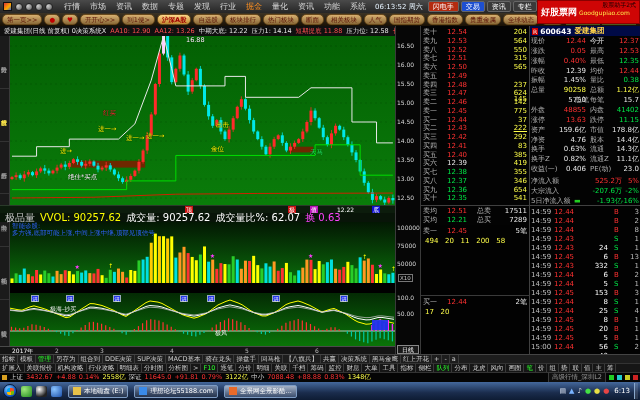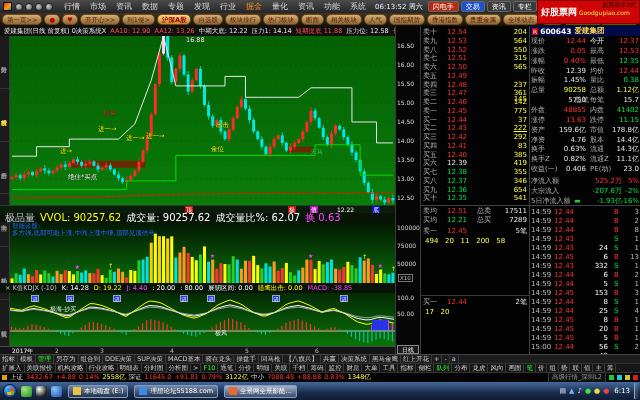--- a/index.html
+++ b/index.html
@@ -575,31 +575,20 @@
         <text x="98.29787234042554" y="45.766000000000034" fill="#ffff00" font-size="6">↑</text>
         <text x="352.2340425531915" y="36.588000000000065" fill="#ffff00" font-size="6">↑</text>
         <text x="380.904255319149" y="48.75599999999997" fill="#ffff00" font-size="6">↑</text>
       </svg>
     <div id="diag">
       <div>智能诊股:</div>
       <div>多方强,底部可能上涨,中间上涨中继,顶部见顶信号</div>
     </div>
   </div>
 
-  <div id="kdj-header">
-      <span style="color: rgb(200, 200, 200);">× K值KDJX (-10)</span>
-      <span style="color: rgb(255, 255, 255);">K: 14.28</span>
-      <span style="color: rgb(255, 255, 0);">D: 19.22</span>
-      <span style="color: rgb(255, 68, 255);">J: 4.40</span>
-      <span style="color: rgb(255, 255, 255);">: 20.00</span>
-      <span style="color: rgb(255, 255, 255);">: 80.00</span>
-      <span style="color: rgb(255, 255, 255);">展韧区间: 0.00</span>
-      <span style="color: rgb(255, 255, 0);">猎鹰出击: 0.00</span>
-      <span style="color: rgb(255, 68, 255);">MACD: -38.85</span>
-    </div>
   <div id="kdj-area">
     <svg id="osvg" width="385" height="53">
         <line x1="0" y1="38" x2="385" y2="38" stroke="#e8e8e8" stroke-width="0.8"></line>
         <line x1="1.5" y1="33.74545454545454" x2="1.5" y2="38" stroke="#ff3232" stroke-width="1.2"></line>
         <line x1="5.595744680851064" y1="34.552192134107024" x2="5.595744680851064" y2="38" stroke="#ff3232" stroke-width="1.2"></line>
         <line x1="9.691489361702128" y1="35.35892972275951" x2="9.691489361702128" y2="38" stroke="#ff3232" stroke-width="1.2"></line>
         <line x1="13.787234042553193" y1="34.78071290411716" x2="13.787234042553193" y2="38" stroke="#ff3232" stroke-width="1.2"></line>
         <line x1="17.882978723404257" y1="33.05198949986184" x2="17.882978723404257" y2="38" stroke="#ff3232" stroke-width="1.2"></line>
         <line x1="21.97872340425532" y1="31.32326609560652" x2="21.97872340425532" y2="38" stroke="#ff3232" stroke-width="1.2"></line>
         <line x1="26.074468085106385" y1="31.686971539099197" x2="26.074468085106385" y2="38" stroke="#ff3232" stroke-width="1.2"></line>
@@ -780,21 +769,21 @@
         <span class="ob-v" style="color: rgb(255, 255, 74); margin-top: 23px;">145</span>
       </div>
       <div class="ob-row" style="top: 54.5px;">
         <span class="ob-l" style="color: rgb(184, 184, 184);">卖四</span>
         <span class="ob-p" style="color: rgb(255, 50, 50);">12.48</span>
         <span class="ob-v" style="color: rgb(255, 255, 74);">237</span>
       </div>
       <div class="ob-row" style="top: 63.25px;">
         <span class="ob-l" style="color: rgb(184, 184, 184);">卖三</span>
         <span class="ob-p" style="color: rgb(255, 50, 50);">12.47</span>
-        <span class="ob-v" style="color: rgb(255, 255, 74);">361</span>
+        <span class="ob-v" style="color: rgb(255, 255, 74);">624</span>
       </div>
       <div class="ob-row" style="top: 72px;">
         <span class="ob-l" style="color: rgb(184, 184, 184);">卖二</span>
         <span class="ob-p" style="color: rgb(255, 50, 50);">12.46</span>
         <span class="ob-v" style="color: rgb(255, 255, 74);">142</span>
       </div>
       <div class="ob-row" style="top: 80.75px;">
         <span class="ob-l" style="color: rgb(184, 184, 184);">卖一</span>
         <span class="ob-p" style="color: rgb(255, 50, 50);">12.45</span>
         <span class="ob-v" style="color: rgb(255, 255, 74);">775</span>

